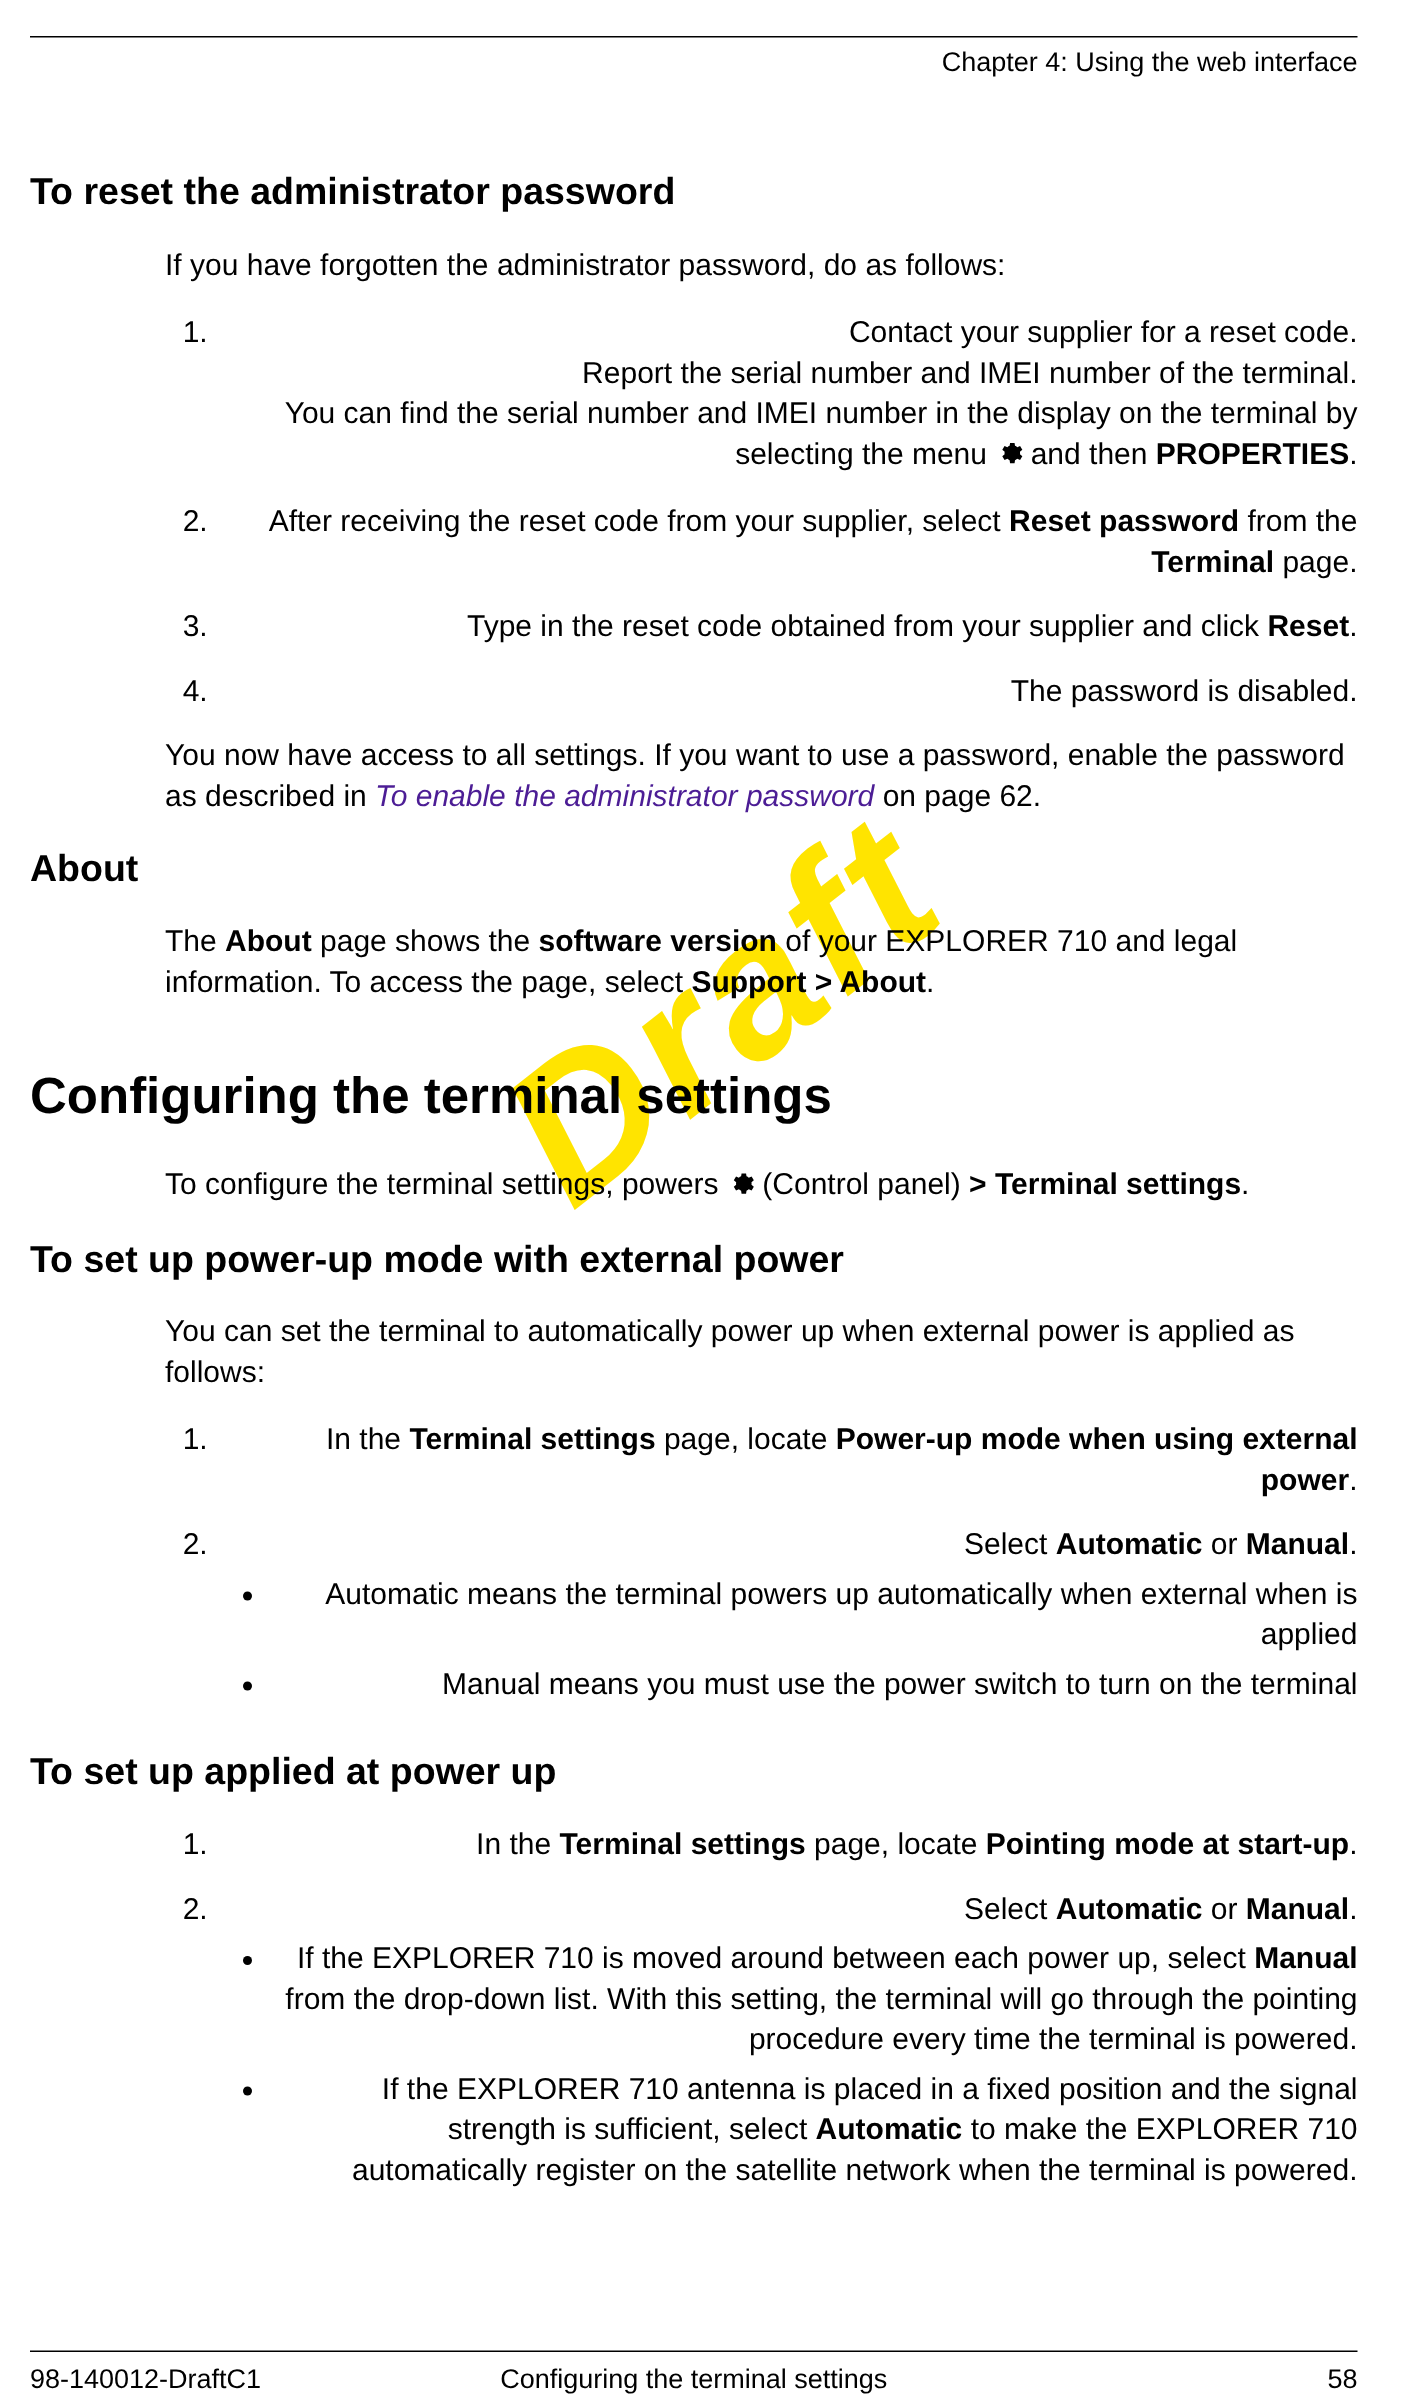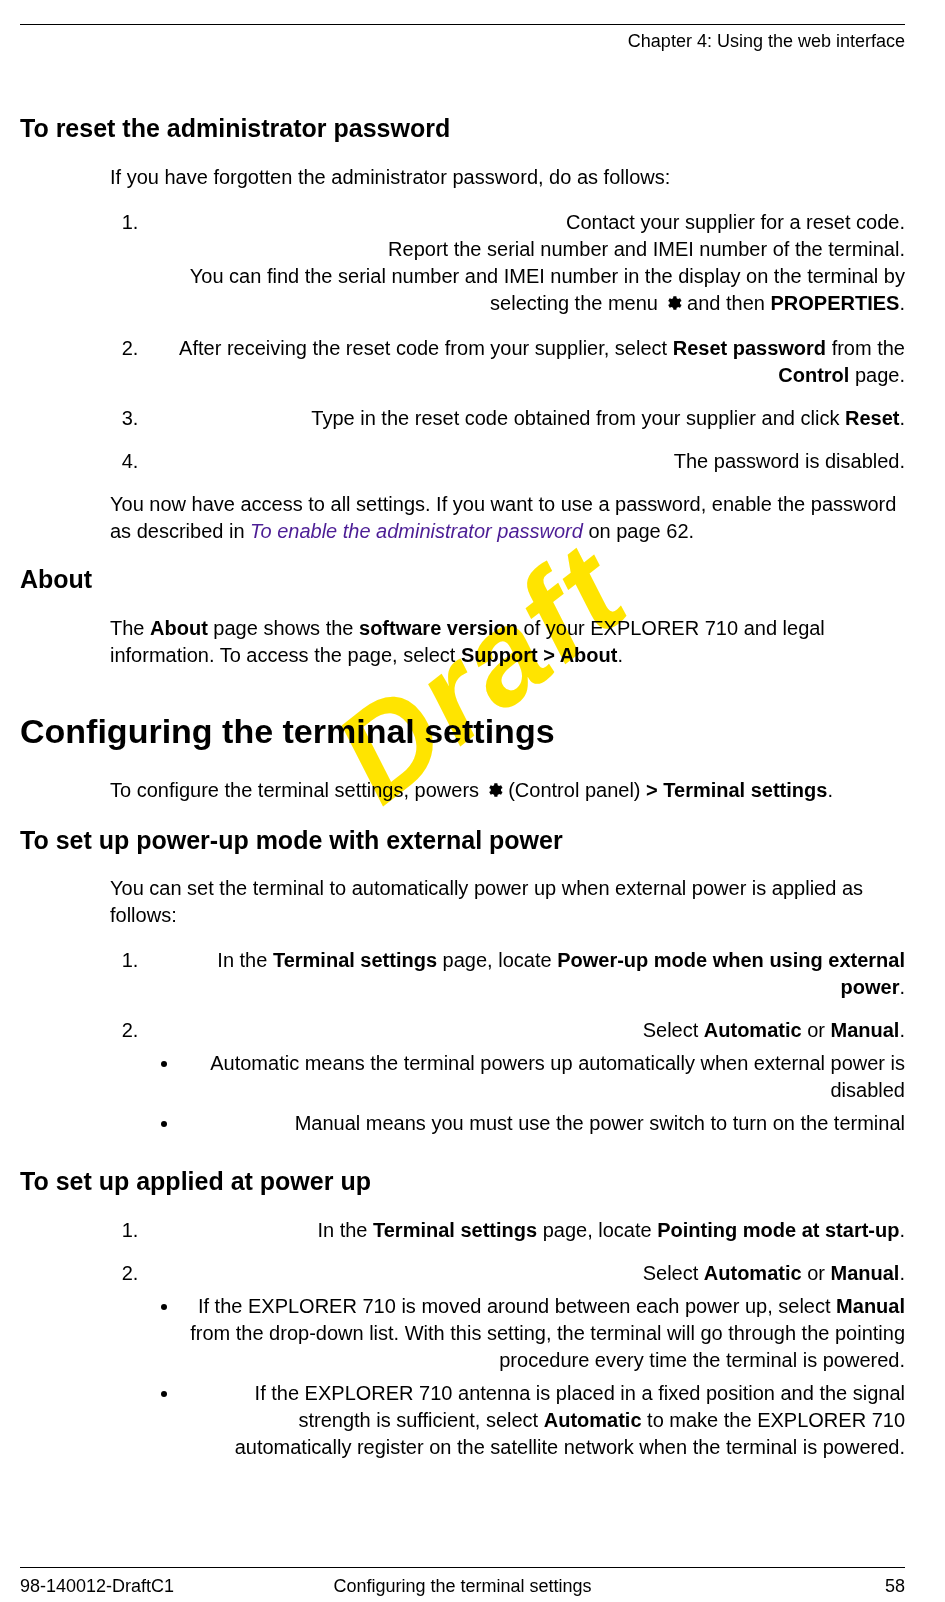--- a/index.html
+++ b/index.html
@@ -121,21 +121,21 @@
       <p>If you have forgotten the administrator password, do as follows:</p>
       <ol class="steps">
         <li>
           <span>Contact your supplier for a reset code.</span><br>
           <span>Report the serial number and IMEI number of the terminal.</span><br>
           <span>You can find the serial number and IMEI number in the display on the terminal by selecting the menu </span><span class="gear"><svg width="18" height="18" viewBox="0 0 24 24">
                 <path fill="#000" d="M12 8a4 4 0 1 0 0 8 4 4 0 0 0 0-8zm9.4 4a7.7 7.7 0 0 0-.1-1.2l2.1-1.6-2-3.4-2.5 1a7.5 7.5 0 0 0-2-1.2L16.5 3h-4l-.4 2.6a7.5 7.5 0 0 0-2 1.2l-2.5-1-2 3.4 2.1 1.6A7.7 7.7 0 0 0 7.6 12c0 .4 0 .8.1 1.2l-2.1 1.6 2 3.4 2.5-1c.6.5 1.3.9 2 1.2l.4 2.6h4l.4-2.6c.7-.3 1.4-.7 2-1.2l2.5 1 2-3.4-2.1-1.6c.1-.4.1-.8.1-1.2z"></path>
               </svg></span><span> and then </span><span class="bold">PROPERTIES</span><span>.</span>
         </li>
         <li>
-          <span>After receiving the reset code from your supplier, select </span><span class="bold">Reset password</span><span> from the </span><span class="bold">Control</span><span> page.</span>
+          <span>After receiving the reset code from your supplier, select </span><span class="bold">Reset password</span><span> from the </span><span class="bold">Terminal</span><span> page.</span>
         </li>
         <li>
           <span>Type in the reset code obtained from your supplier and click </span><span class="bold">Reset</span><span>.</span>
         </li>
         <li>The password is disabled.</li>
       </ol>
       <p>
         <span>You now have access to all settings. If you want to use a password, enable the password as described in </span><span class="link">To enable the administrator password</span><span> on page 62.</span>
       </p>
     </div>
@@ -159,21 +159,21 @@
     <div class="h3">To set up power-up mode with external power</div>
     <div class="body-block">
       <p>You can set the terminal to automatically power up when external power is applied as follows:</p>
       <ol class="steps nolistmargin">
         <li>
           <span>In the </span><span class="bold">Terminal settings</span><span> page, locate </span><span class="bold">Power-up mode when using external power</span><span>.</span>
         </li>
         <li>
           <span>Select </span><span class="bold">Automatic</span><span> or </span><span class="bold">Manual</span><span>.</span>
           <ul class="bullets">
-            <li>Automatic means the terminal powers up automatically when external power is disabled</li>
+            <li>Automatic means the terminal powers up automatically when external when is applied</li>
             <li>Manual means you must use the power switch to turn on the terminal</li>
           </ul>
         </li>
       </ol>
     </div>
 
     <div class="h3" style="margin-top:28px">To set up applied at power up</div>
     <div class="body-block">
       <ol class="steps nolistmargin">
         <li>

